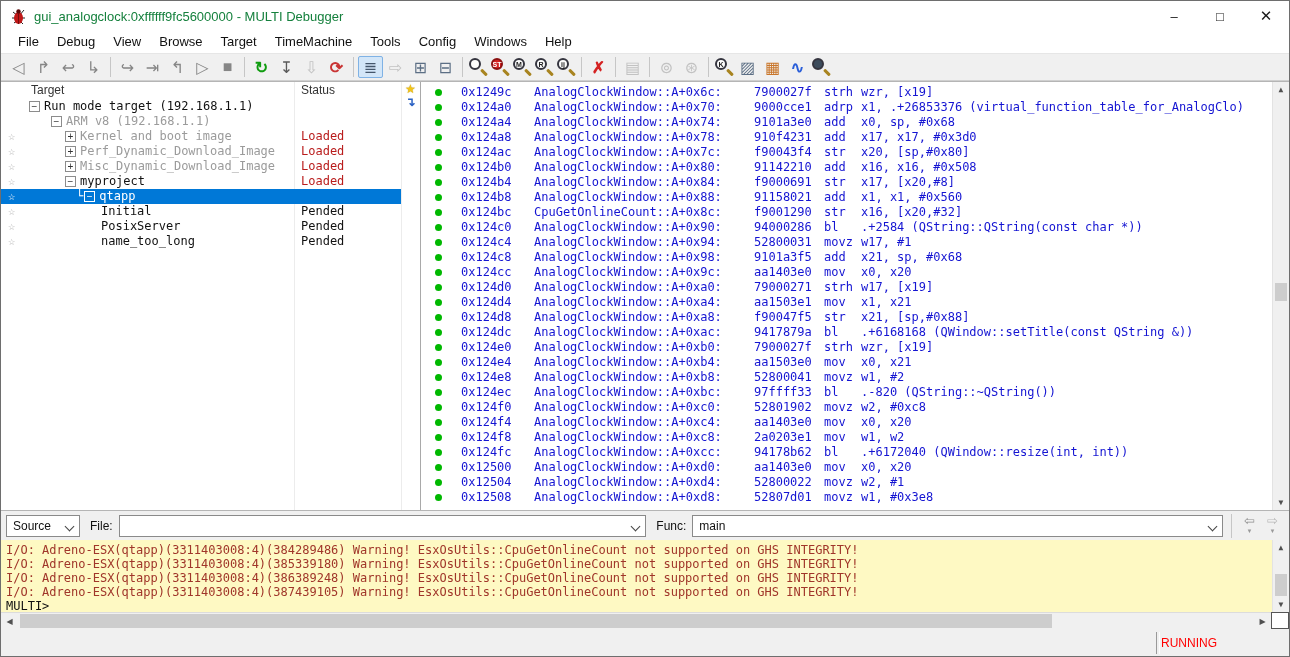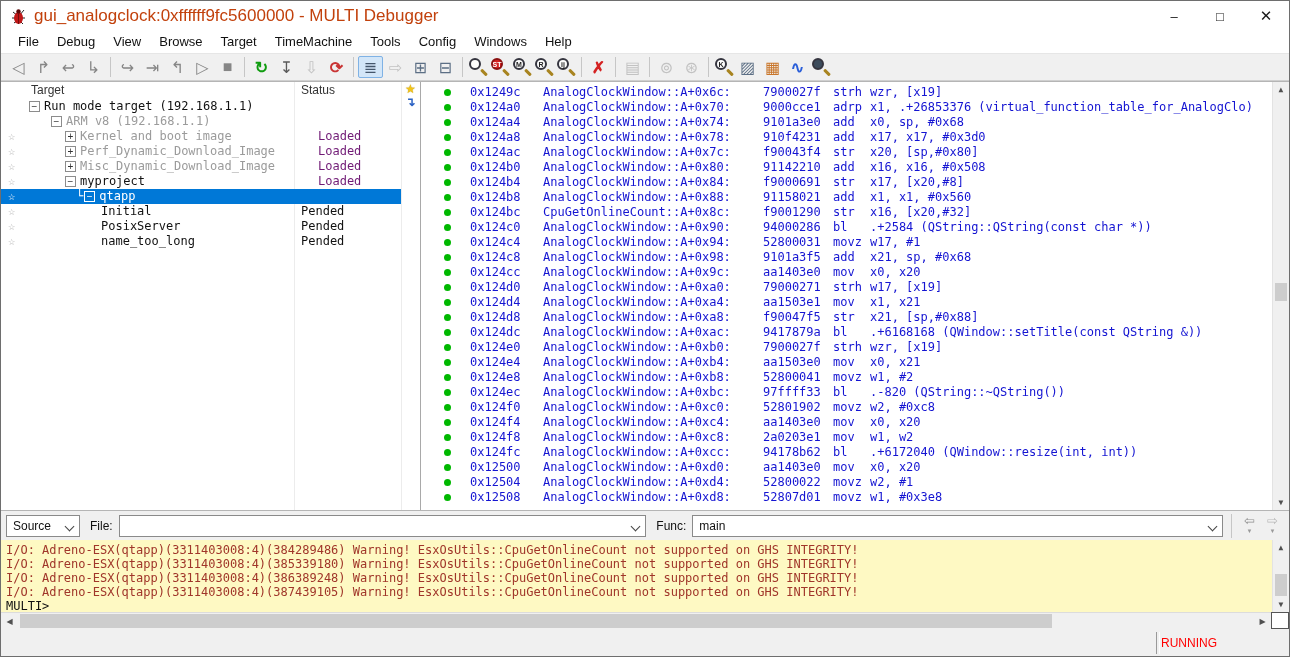--- a/index.html
+++ b/index.html
@@ -2,21 +2,21 @@
 <html><head>
 <meta charset="utf-8">
 <style>
   html,body{margin:0;padding:0;background:#d8d8d8;}
   .win{position:relative;width:1290px;height:657px;background:#fff;border:1px solid #6e6e6e;
        box-sizing:border-box;display:flex;flex-direction:column;overflow:hidden;
        font-family:"Liberation Sans",sans-serif;-webkit-font-smoothing:antialiased;}
   
   .titlebar{height:30px;flex:0 0 30px;display:flex;align-items:center;padding-left:9px;background:#fff;}
   .bug{width:17px;height:17px;margin-right:7px;flex:0 0 auto;}
-  .title-text{font-size:17px;color:#c2410c;}
+  .title-text{font-size:13px;color:#15803d;}
   .wincontrols{margin-left:auto;display:flex;height:30px;}
   .wbtn{width:46px;height:30px;display:flex;align-items:center;justify-content:center;font-size:13px;color:#171717;}
   .wbtn.close{font-size:15px;}
   
   .menubar{height:22px;flex:0 0 22px;display:flex;align-items:center;padding-left:8px;background:#fff;font-size:13px;color:#111;}
   .menu-item{padding:0 9px;line-height:22px;}
   
   .toolbar{height:28px;flex:0 0 28px;background:#f0f0f0;border-top:1px solid #e6e6e6;border-bottom:1px solid #cfcfcf;
            display:flex;align-items:center;padding-left:5px;box-sizing:border-box;}
   .tbi{width:25px;height:22px;display:flex;align-items:center;justify-content:center;font-size:16px;color:#868686;box-sizing:border-box;}
@@ -50,26 +50,26 @@
   .tstar{position:absolute;left:7px;top:0;color:#b8b8b8;font-size:12px;}
   .trow.sel .tstar{color:#eaf2fb;}
   .tcontent{position:absolute;left:28px;top:0;display:flex;align-items:center;height:15px;}
   .tindent{display:inline-block;height:1px;}
   .tconn{color:#9a9a9a;margin-right:1px;}
   .trow.sel .tconn{color:#fff;}
   .texp{display:inline-block;width:11px;height:11px;line-height:9px;border:1px solid #8c8c8c;background:#fff;color:#333;
         font-size:10px;text-align:center;box-sizing:border-box;margin-right:4px;font-family:"Liberation Sans",sans-serif;}
   .trow.sel .texp{background:transparent;border-color:#fff;color:#fff;}
   .tstatus{position:absolute;left:300px;top:0;}
-  .tstatus.gray{color:#701a75;margin-left:17px;}
+  .tstatus.gray{color:#b91c1c;}
   .trow.sel .tstatus{color:#fff;}
   
   .asm-panel{flex:1;position:relative;background:#fff;overflow:hidden;
              font-family:"DejaVu Sans Mono",monospace;font-size:12px;color:#1414d2;}
-  .arows{position:absolute;left:9px;right:18px;top:3px;}
+  .arows{position:absolute;left:0;right:18px;top:3px;}
   .arow{height:15px;line-height:15px;position:relative;white-space:nowrap;}
   .adot{position:absolute;left:14px;top:4px;width:7px;height:7px;border-radius:50%;background:#00b800;}
   .a-addr{position:absolute;left:40px;}
   .a-label{position:absolute;left:113px;}
   .a-op{position:absolute;left:333px;}
   .a-mn{position:absolute;left:403px;}
   .a-args{position:absolute;left:440px;}
   
   .vs{position:absolute;right:0;top:0;bottom:0;width:17px;background:#f0f0f0;border-left:1px solid #e3e3e3;box-sizing:border-box;}
   .vsbtn{position:absolute;left:0;width:100%;height:15px;display:flex;align-items:center;justify-content:center;font-size:8px;color:#505050;}

